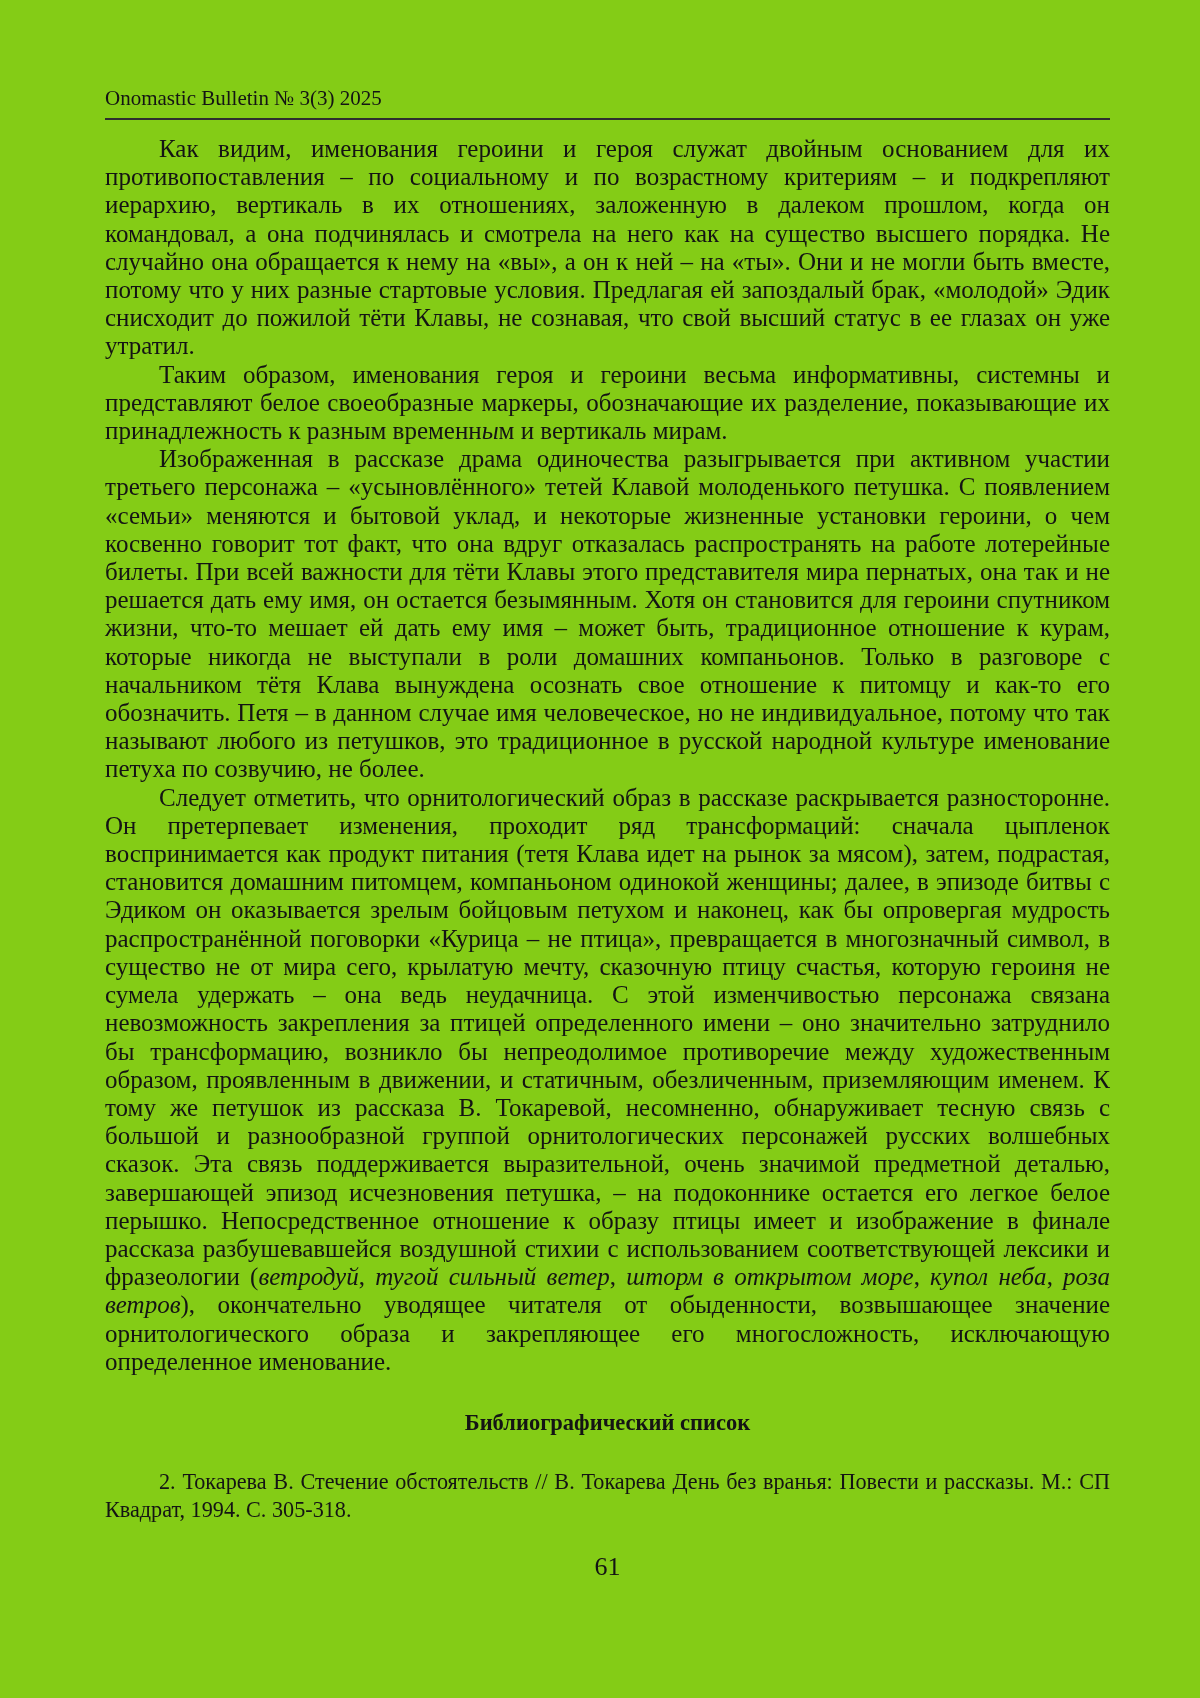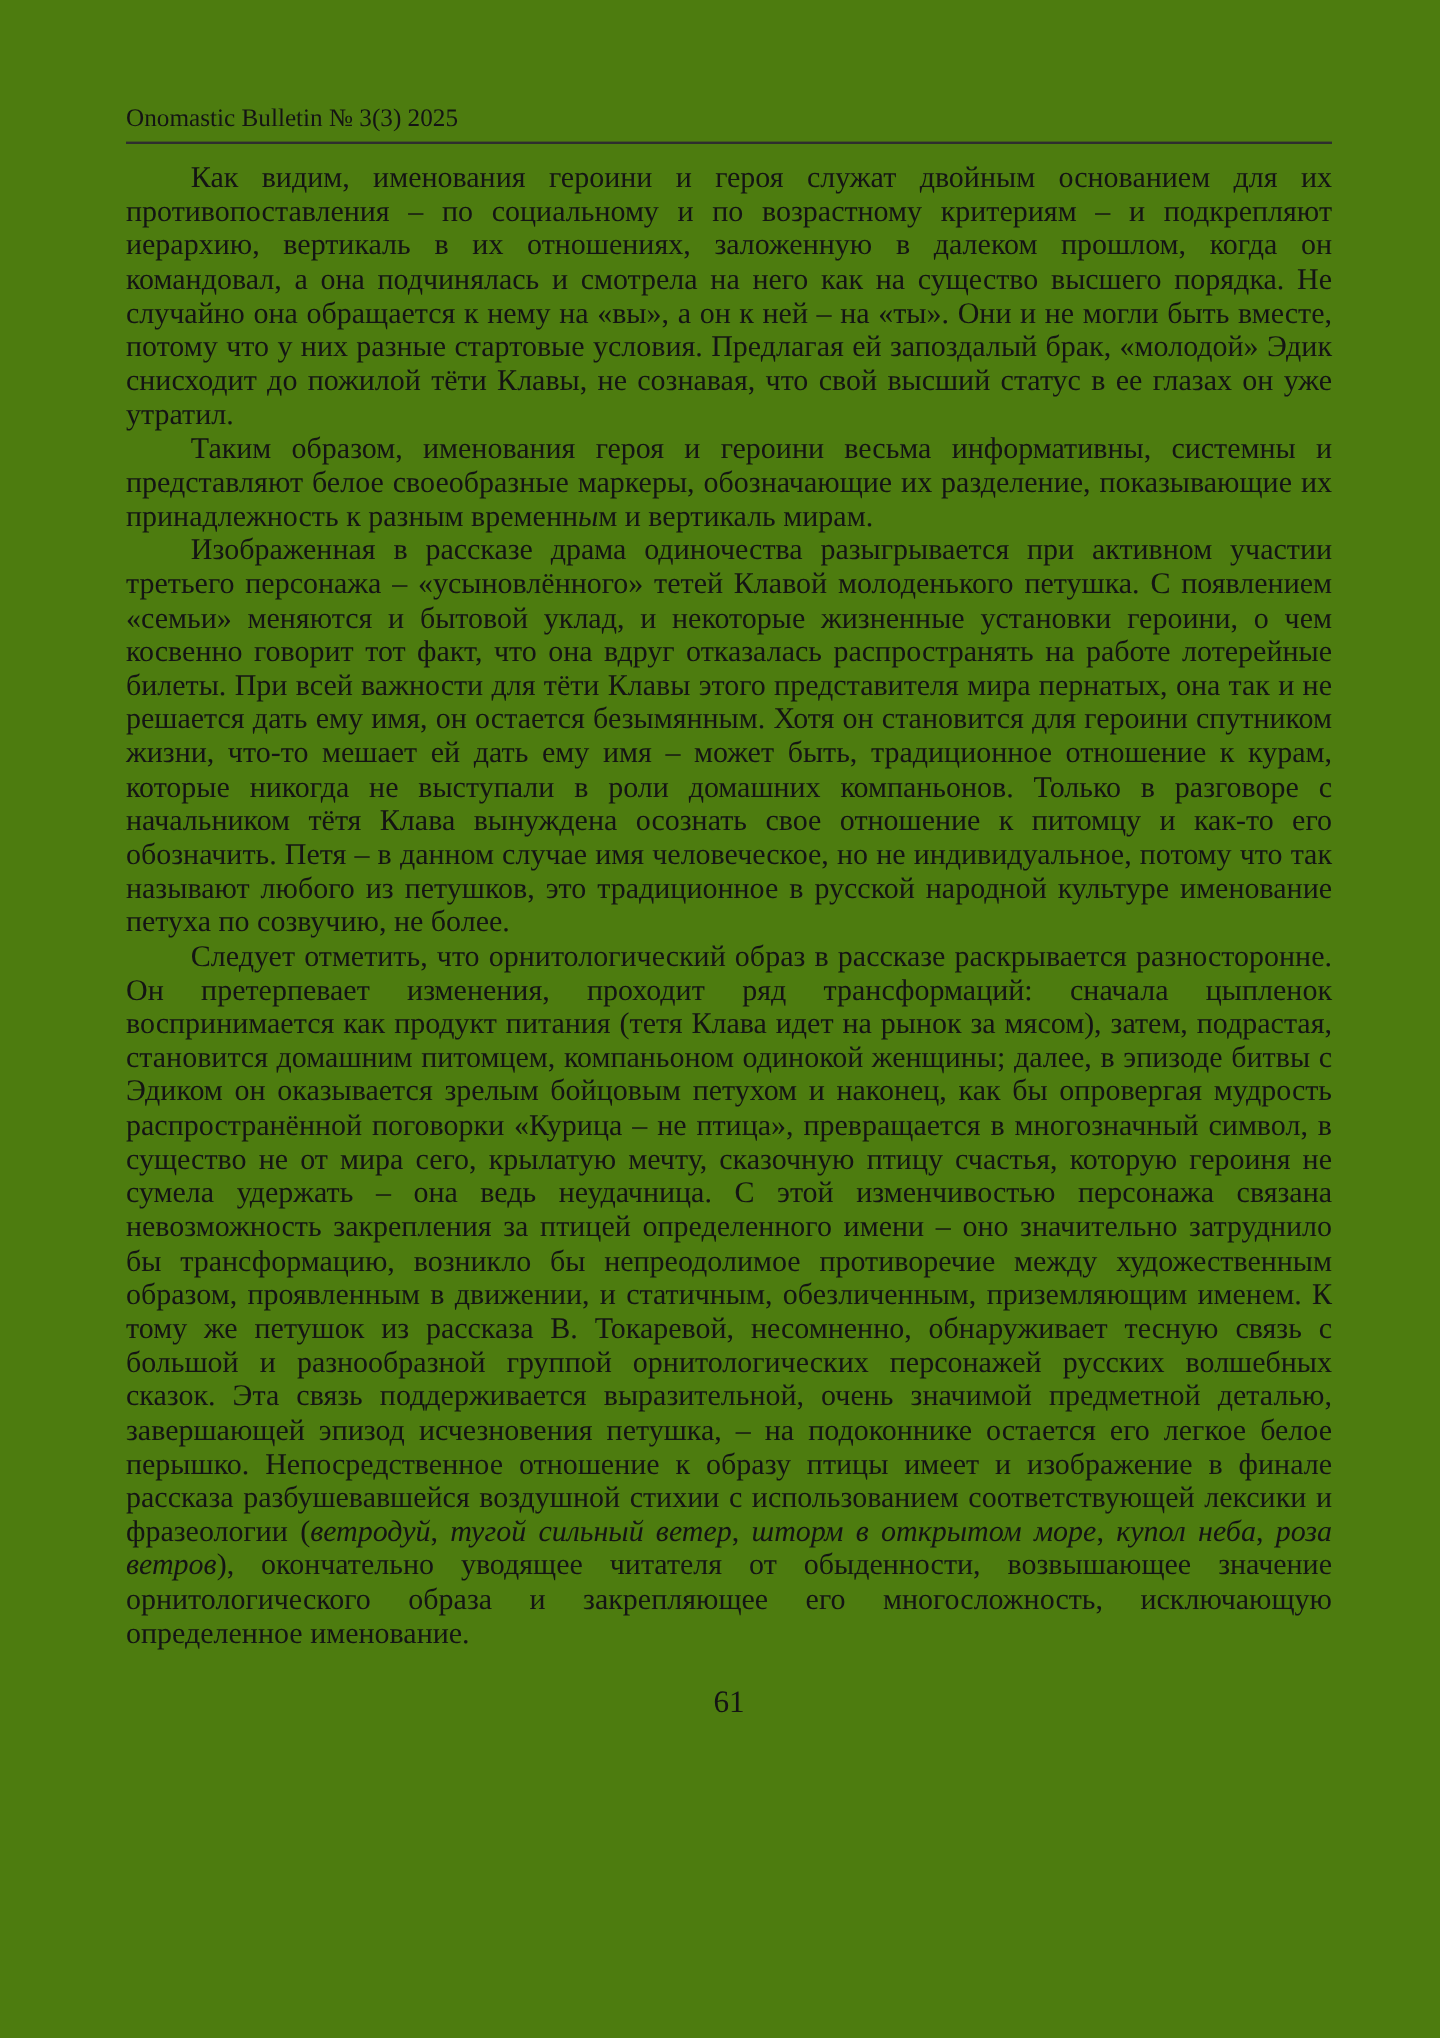--- a/index.html
+++ b/index.html
@@ -7,21 +7,21 @@
     padding: 0;
     background: #ffffff;
     font-family: "Liberation Serif", "DejaVu Serif", serif;
     color: #141414;
   }
   .page {
     position: relative;
     width: 1200px;
     height: 1698px;
     box-sizing: border-box;
-    background: #4d7c0f;
+    background: #84cc16;
     padding: 86px 90px 0 105px;
     overflow: hidden;
   }
   .running-head {
     font-size: 21px;
     line-height: 24px;
     padding-bottom: 8px;
     border-bottom: 2px solid #2e2e2e;
   }
   .article-body {
@@ -64,19 +64,21 @@
     <span>Onomastic Bulletin № 3(3) 2025</span>
   </div>
 
   <div class="article-body">
     <p><span>Как видим, именования героини и героя служат двойным основанием для их противопоставления – по социальному и по возрастному критериям – и подкрепляют иерархию, вертикаль в их отношениях, заложенную в далеком прошлом, когда он командовал, а она подчинялась и смотрела на него как на существо высшего порядка. Не случайно она обращается к нему на «вы», а он к ней – на «ты». Они и не могли быть вместе, потому что у них разные стартовые условия. Предлагая ей запоздалый брак, «молодой» Эдик снисходит до пожилой тёти Клавы, не сознавая, что свой высший статус в ее глазах он уже утратил.</span></p>
     <p><span>Таким образом, именования героя и героини весьма информативны, системны и представляют белое своеобразные маркеры, обозначающие их разделение, показывающие их принадлежность к разным временн</span><span class="it">ы</span><span>м и вертикаль мирам.</span></p>
     <p><span>Изображенная в рассказе драма одиночества разыгрывается при активном участии третьего персонажа – «усыновлённого» тетей Клавой молоденького петушка. С появлением «семьи» меняются и бытовой уклад, и некоторые жизненные установки героини, о чем косвенно говорит тот факт, что она вдруг отказалась распространять на работе лотерейные билеты. При всей важности для тёти Клавы этого представителя мира пернатых, она так и не решается дать ему имя, он остается безымянным. Хотя он становится для героини спутником жизни, что-то мешает ей дать ему имя – может быть, традиционное отношение к курам, которые никогда не выступали в роли домашних компаньонов. Только в разговоре с начальником тётя Клава вынуждена осознать свое отношение к питомцу и как-то его обозначить. Петя – в данном случае имя человеческое, но не индивидуальное, потому что так называют любого из петушков, это традиционное в русской народной культуре именование петуха по созвучию, не более.</span></p>
     <p><span>Следует отметить, что орнитологический образ в рассказе раскрывается разносторонне. Он претерпевает изменения, проходит ряд трансформаций: сначала цыпленок воспринимается как продукт питания (тетя Клава идет на рынок за мясом), затем, подрастая, становится домашним питомцем, компаньоном одинокой женщины; далее, в эпизоде битвы с Эдиком он оказывается зрелым бойцовым петухом и наконец, как бы опровергая мудрость распространённой поговорки «Курица – не птица», превращается в многозначный символ, в существо не от мира сего, крылатую мечту, сказочную птицу счастья, которую героиня не сумела удержать – она ведь неудачница. С этой изменчивостью персонажа связана невозможность закрепления за птицей определенного имени – оно значительно затруднило бы трансформацию, возникло бы непреодолимое противоречие между художественным образом, проявленным в движении, и статичным, обезличенным, приземляющим именем. К тому же петушок из рассказа В. Токаревой, несомненно, обнаруживает тесную связь с большой и разнообразной группой орнитологических персонажей русских волшебных сказок. Эта связь поддерживается выразительной, очень значимой предметной деталью, завершающей эпизод исчезновения петушка, – на подоконнике остается его легкое белое перышко. Непосредственное отношение к образу птицы имеет и изображение в финале рассказа разбушевавшейся воздушной стихии с использованием соответствующей лексики и фразеологии (</span><span class="it">ветродуй</span><span>, </span><span class="it">тугой сильный ветер</span><span>, </span><span class="it">шторм в открытом море</span><span>, </span><span class="it">купол неба</span><span>, </span><span class="it">роза ветров</span><span>), окончательно уводящее читателя от обыденности, возвышающее значение орнитологического образа и закрепляющее его многосложность, исключающую определенное именование.</span></p>
   </div>
 
+  <h2 class="bib-heading">Библиографический список</h2>
 
   <div class="bibliography">
+    <p>2. Токарева В. Стечение обстоятельств // В. Токарева День без вранья: Повести и рассказы. М.: СП Квадрат, 1994. С. 305-318.</p>
   </div>
 
   <div class="page-number">61</div>
 
 </div>
 
 </body></html>

